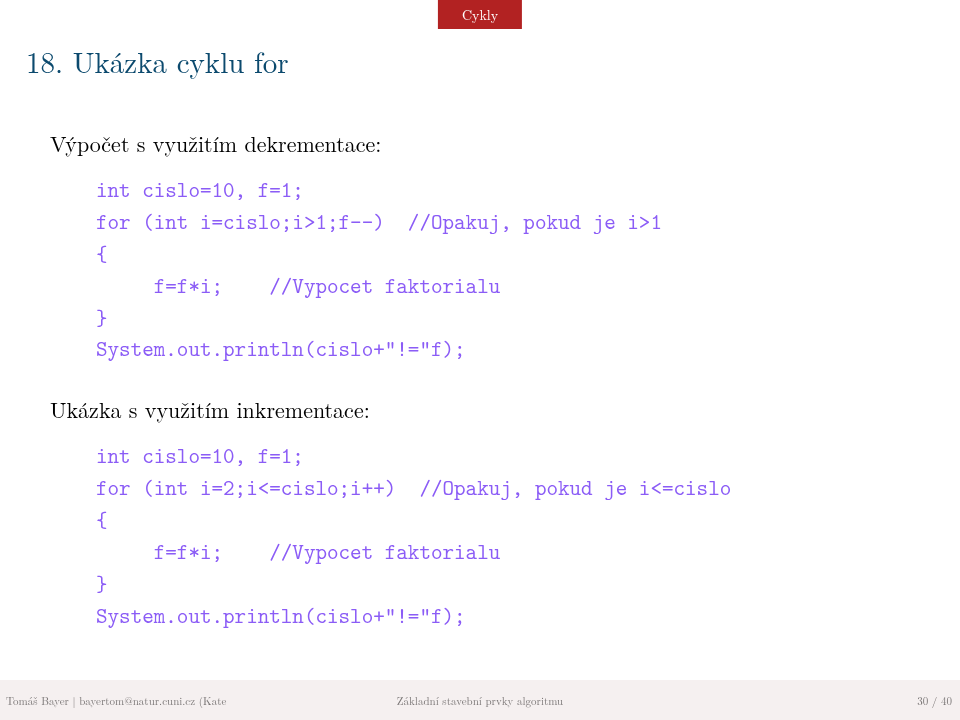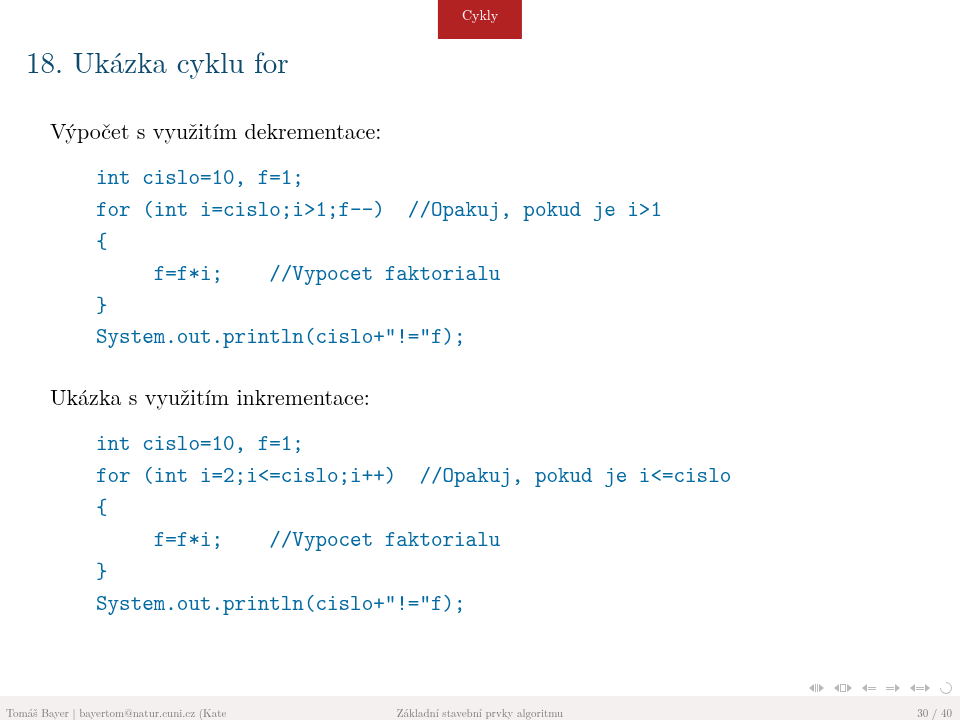--- a/index.html
+++ b/index.html
@@ -11,63 +11,63 @@
     position: relative;
   }
   .frame-title-box {
     position: absolute;
     top: 0;
     left: 50%;
     transform: translateX(-50%);
     background: #b22222;
     color: #ffffff;
     font-size: 14px;
-    padding: 4px 24px 15px 24px;
+    padding: 4px 24px 5px 24px;
     font-family: "Latin Modern Roman", "CMU Serif", Georgia, serif;
   }
   .slide-title {
     position: absolute;
     top: 40px;
     left: 26px;
     font-size: 29px;
     color: #0c4a6e;
     font-weight: normal;
   }
   .content {
     position: absolute;
-    top: 104px;
+    top: 117px;
     left: 50px;
     right: 50px;
   }
   .subtitle {
     font-size: 22px;
     color: #000;
     margin-bottom: 16px;
     margin-top: 10px;
   }
   .code {
     font-family: "Latin Modern Mono", "CMU Typewriter Text", "Courier New", monospace;
     font-size: 22px;
     line-height: 1.45;
     white-space: pre;
     margin-left: 46px;
     margin-bottom: 28px;
-    color: #0369a1;
+    color: #8b5cf6;
   }
   .footer {
     position: absolute;
     bottom: 0;
     left: 0;
     right: 0;
-    height: 24px;
+    height: 40px;
     background: linear-gradient(to right, #f5f0f0, #f5f0f0);
     font-size: 11px;
     color: #7a7676;
     display: flex;
-    align-items: flex-end;
+    align-items: center;
   }
   .footer .author {
     flex: 0 0 auto;
     padding-left: 6px;
     width: 345px;
     overflow: hidden;
     white-space: nowrap;
   }
   .footer .center {
     position: absolute;

